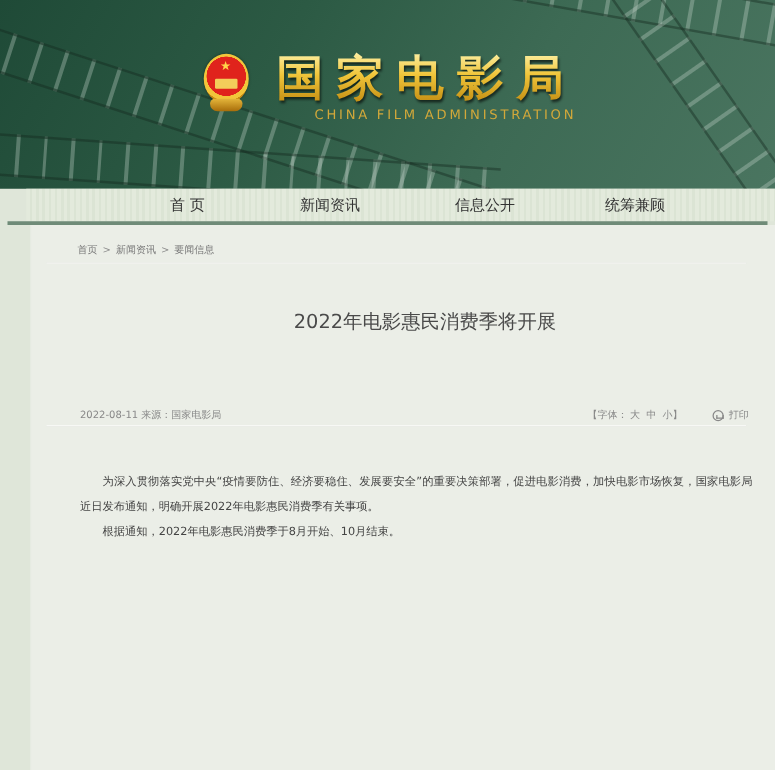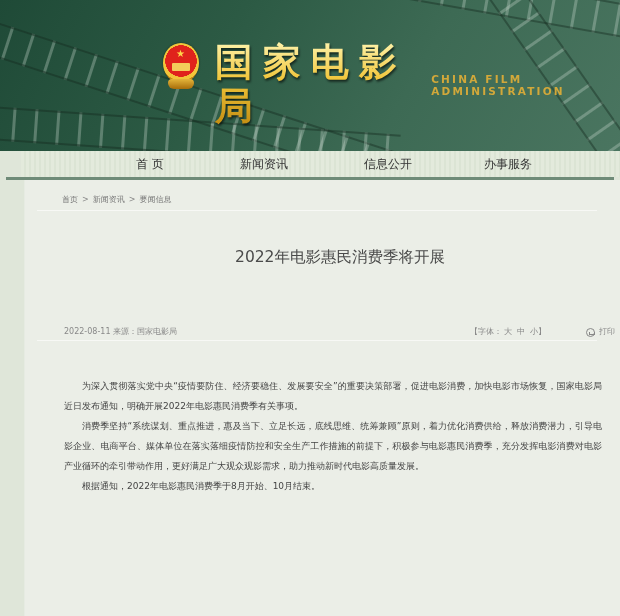--- a/index.html
+++ b/index.html
@@ -44,32 +44,32 @@
     .emblem .star {
       position: absolute; left: 13px; top: 6px; color: #ffd54a; font-size: 10px; line-height: 10px;
     }
     .emblem .gate {
       position: absolute; left: 9px; top: 20px; width: 18px; height: 8px; background: #f3cd5a; border-radius: 1px;
     }
     .emblem .base {
       position: absolute; left: 5px; top: 36px; width: 26px; height: 10px;
       background: linear-gradient(#e4b53a, #a86d0a); border-radius: 4px 4px 6px 6px;
     }
-    .logo-text { margin-left: 22px; display: flex; align-items: center; }
+    .logo-text { margin-left: 22px; display: flex; flex-direction: column; align-items: flex-end; }
     .logo-cn {
       font-family: "DejaVu Sans", sans-serif; font-weight: bold;
       font-size: 38px; letter-spacing: 10px; line-height: 44px;
       color: #f2c63b;
       background: linear-gradient(180deg, #fff5b0 0%, #f0c53a 45%, #c08a10 100%);
       -webkit-background-clip: text; background-clip: text; -webkit-text-fill-color: transparent;
       text-shadow: none;
       filter: drop-shadow(1px 2px 1px rgba(0,0,0,0.6));
     }
     .logo-en {
-      font-family: "DejaVu Sans", sans-serif; font-weight: bold;
+      font-family: "DejaVu Sans", sans-serif; font-weight: normal;
       font-size: 10.5px; letter-spacing: 2.2px; color: #d2a83a;
       margin-top: 2px; margin-left: 20px;
     }
     
     .nav {
       position: absolute; left: 0; top: 151px; width: 620px; height: 26px;
       background: repeating-linear-gradient(90deg, #e3eadc 0 3px, #dbe4d4 3px 5px);
       margin-left: 21px;
     }
     .nav-item {
@@ -104,21 +104,21 @@
     .title1 { top: 64px; }
     .title2 { top: 92px; }
     .meta-left {
       position: absolute; left: 39px; top: 146px; font-size: 8px; color: #888; line-height: 12px; text-align: center;
     }
     .meta-right {
       position: absolute; left: 445px; top: 146px; font-size: 8px; color: #888; line-height: 12px;
       display: flex; align-items: flex-end;
     }
     .meta-right .fs { cursor: pointer; margin-left: 5px; }
-    .print { display: flex; align-items: center; margin-left: 40px; cursor: pointer; }
+    .print { display: flex; align-items: center; margin-left: 24px; cursor: pointer; }
     .print-icon {
       width: 9px; height: 9px; border: 1px solid #888; border-radius: 50%; margin-right: 4px; position: relative;
     }
     .print-icon::after {
       content: ""; position: absolute; left: 1.5px; top: 3px; width: 4px; height: 2px; border: 1px solid #888; border-top: none;
     }
     .article {
       position: absolute; left: 39px; top: 196px; width: 538px;
       font-size: 9px; line-height: 20px; color: #444;
     }
@@ -143,21 +143,21 @@
       <div class="logo-cn">国家电影局</div>
       <div class="logo-en">CHINA FILM ADMINISTRATION</div>
     </div>
   </div>
 </div>
 
 <div class="nav">
   <span class="nav-item" style="left:115px">首 页</span>
   <span class="nav-item" style="left:219px">新闻资讯</span>
   <span class="nav-item" style="left:343px">信息公开</span>
-  <span class="nav-item" style="left:463px">办事服务</span>
+  <span class="nav-item" style="left:463px">统筹兼顾</span>
 </div>
 <div class="nav-rule"></div>
 
 <div class="panel">
   <div class="crumb">
     <a>首页</a>
     <span class="sep">&gt;</span>
     <a>新闻资讯</a>
     <span class="sep">&gt;</span>
     <a>要闻信息</a>
@@ -175,16 +175,15 @@
     <span>】</span>
     <span class="print">
       <span class="print-icon"></span>
       <span>打印</span>
     </span>
   </div>
   <div class="rule rule-meta"></div>
 
   <div class="article">
     <p>为深入贯彻落实党中央“疫情要防住、经济要稳住、发展要安全”的重要决策部署，促进电影消费，加快电影市场恢复，国家电影局近日发布通知，明确开展2022年电影惠民消费季有关事项。</p>
-    <p>消费季坚持“系统谋划、重点推进，惠及当下、立足长远，底线思维、统筹兼顾”原则，着力优化消费供给，释放消费潜力，引导电影企业、电商平台、媒体单位在落实落细疫情防控和安全生产工作措施的前提下，积极参与电影惠民消费季，充分发挥电影消费对电影产业循环的牵引带动作用，更好满足广大观众观影需求，助力推动新时代电影高质量发展。</p>
     <p>根据通知，2022年电影惠民消费季于8月开始、10月结束。</p>
   </div>
 </div>
 
 </body></html>

